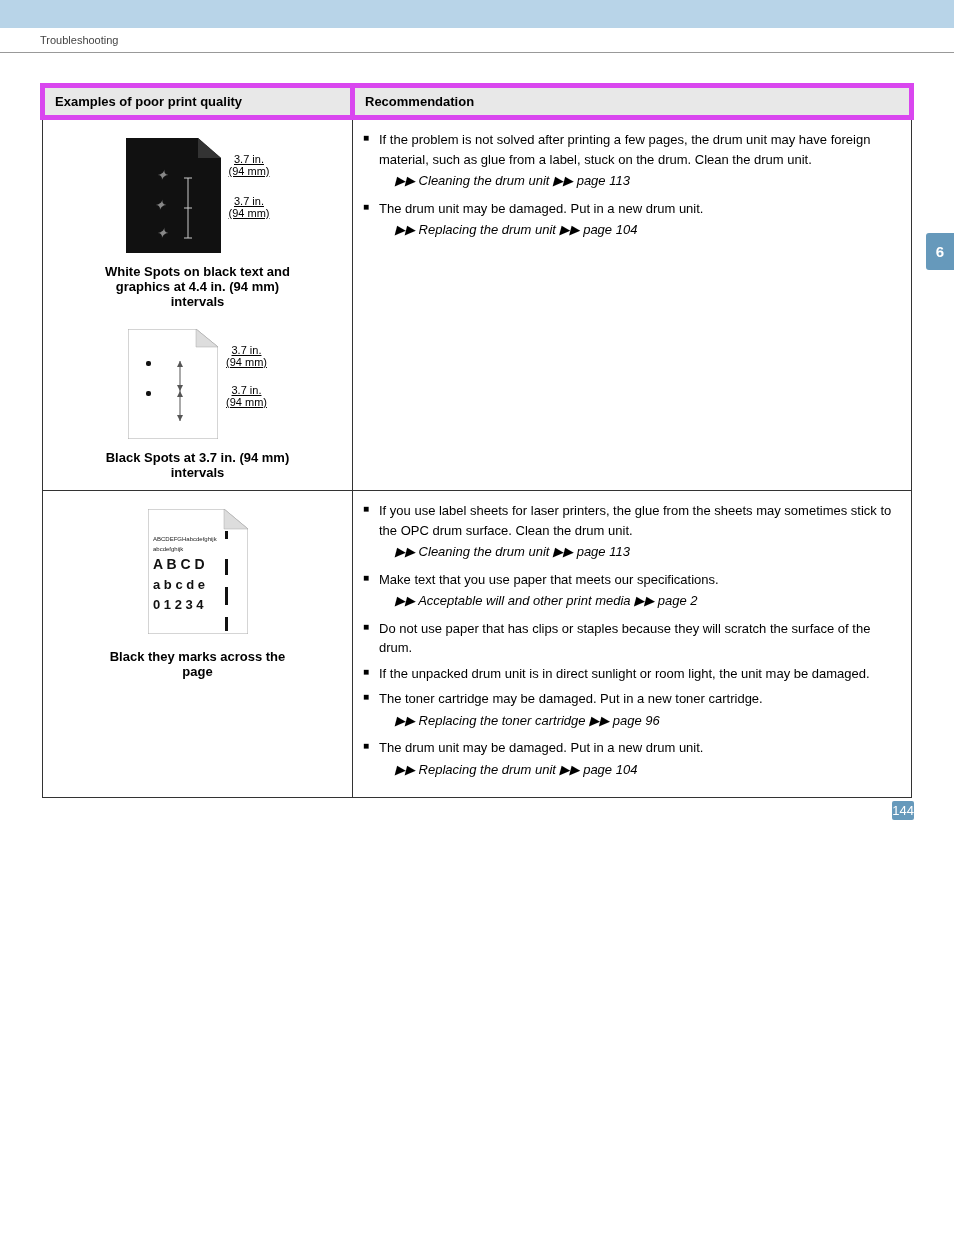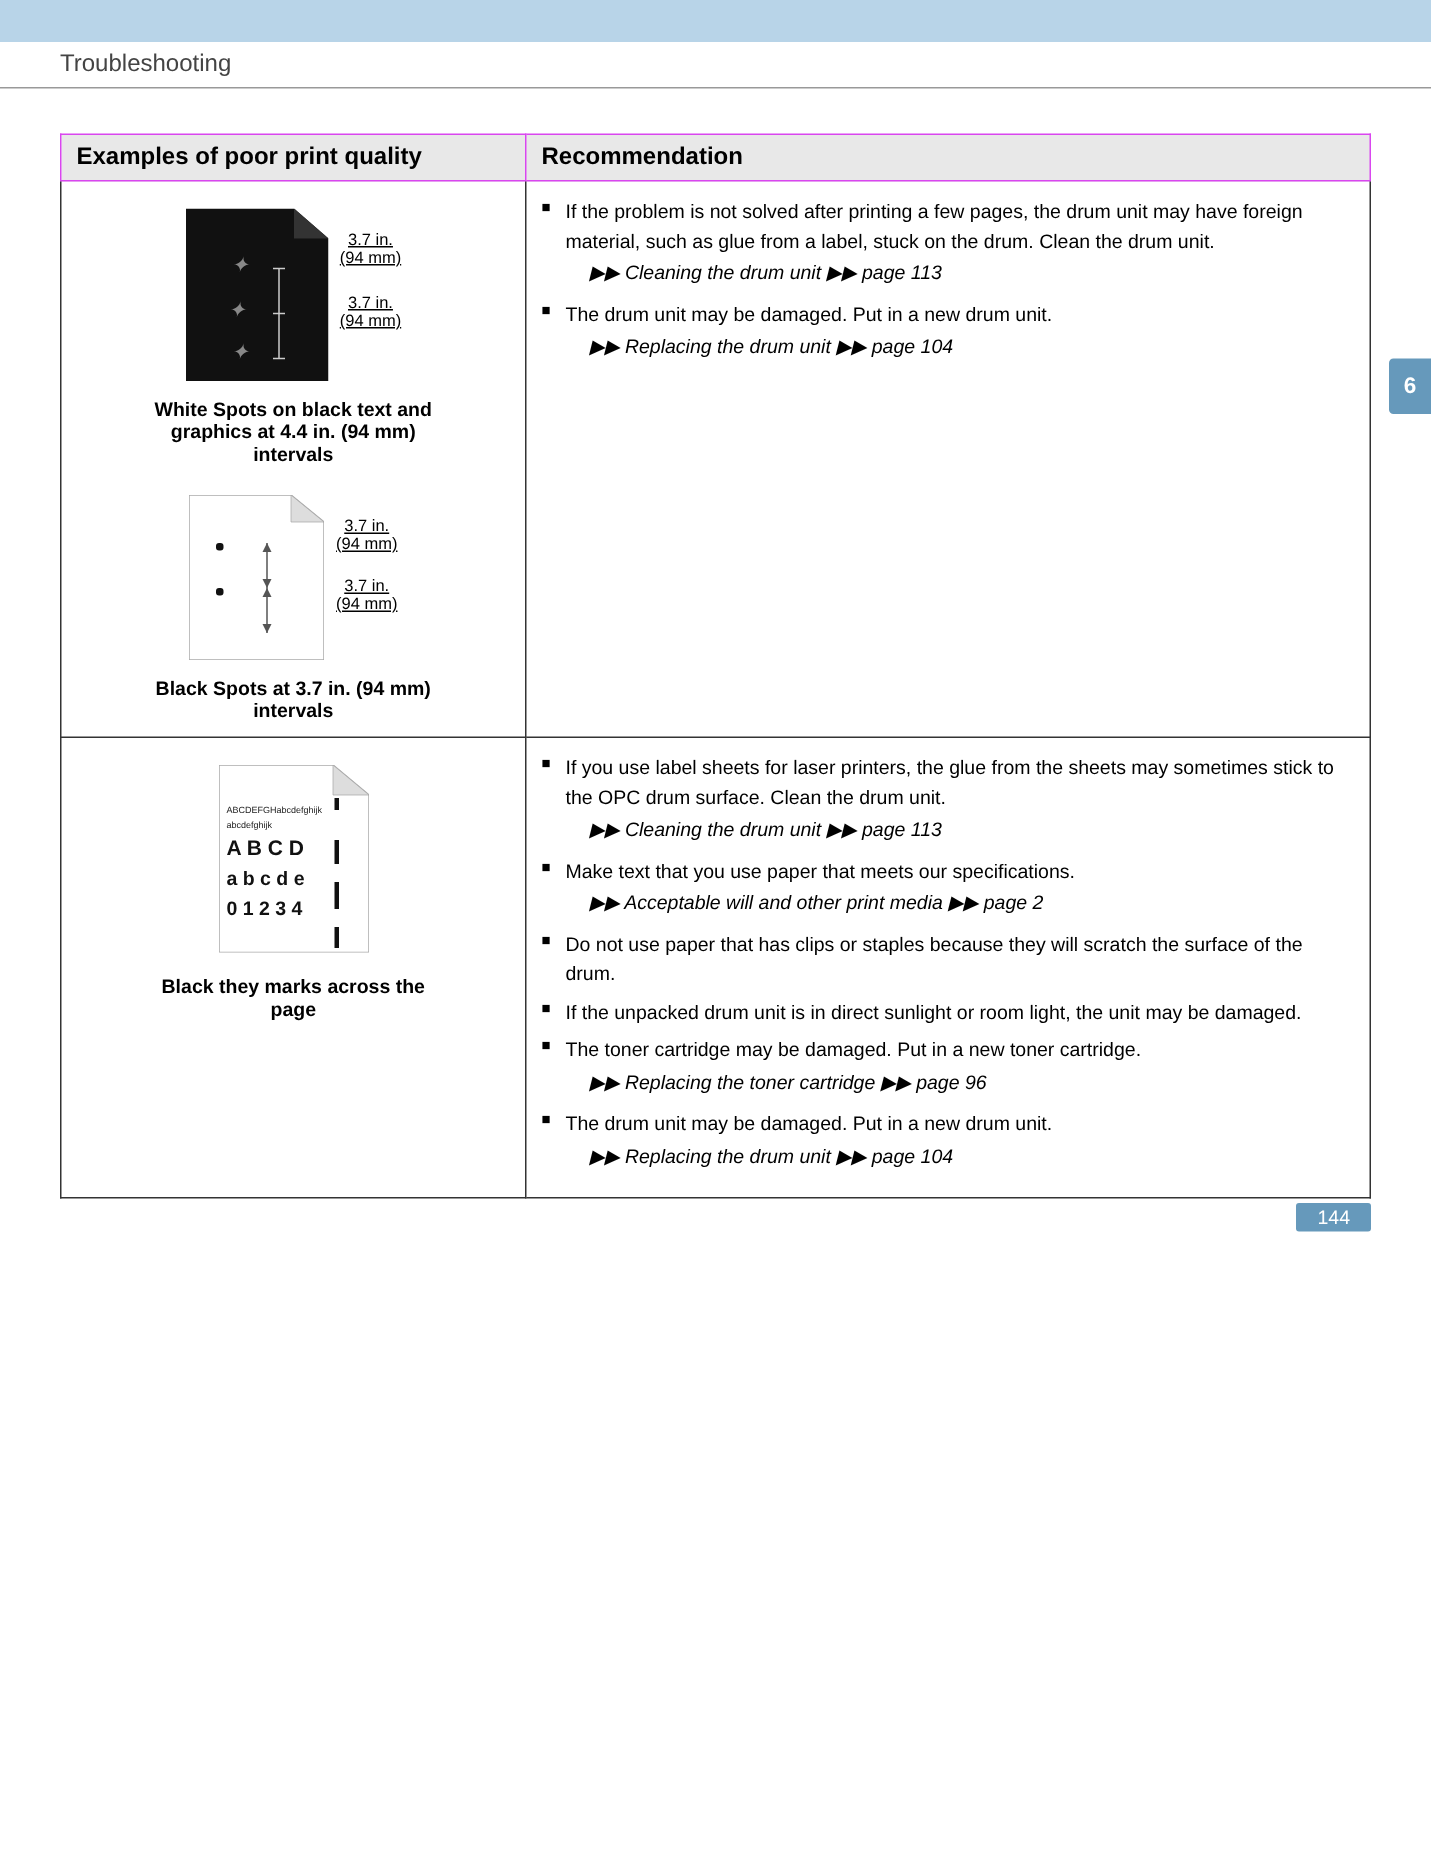--- a/index.html
+++ b/index.html
@@ -15,21 +15,21 @@
 
     .top-bar {
       background: #b8d4e8;
       height: 28px;
       width: 100%;
     }
 
     .header-line {
       border-bottom: 1px solid #999;
       padding: 6px 40px;
-      font-size: 16px;
+      font-size: 11px;
       color: #444;
     }
 
     .page-content {
       padding: 20px 40px 40px 40px;
       position: relative;
     }
 
     .chapter-tab {
       position: absolute;
@@ -48,23 +48,23 @@
     table.main-table {
       width: 100%;
       border-collapse: collapse;
       border: 1px solid #333;
       margin-top: 10px;
     }
 
     table.main-table th {
       background: #e8e8e8;
       font-weight: bold;
-      font-size: 16px;
+      font-size: 13px;
       padding: 6px 10px;
-      border: 1px solid #d946ef;
+      border: 5px solid #d946ef;
       text-align: left;
     }
 
     table.main-table td {
       vertical-align: top;
       padding: 10px 10px;
       border: 1px solid #333;
     }
 
     .left-cell {
@@ -120,21 +120,21 @@
       position: absolute;
       bottom: 20px;
       right: 40px;
       font-size: 13px;
       color: #555;
     }
 
     .page-number-box {
       background: #6699bb;
       color: #fff;
-      padding: 2px 14px;
+      padding: 2px 0;
       font-size: 13px;
       border-radius: 2px;
     }
 
     .diagram-container {
       display: flex;
       align-items: flex-start;
       justify-content: center;
       gap: 8px;
       margin: 8px 0;

